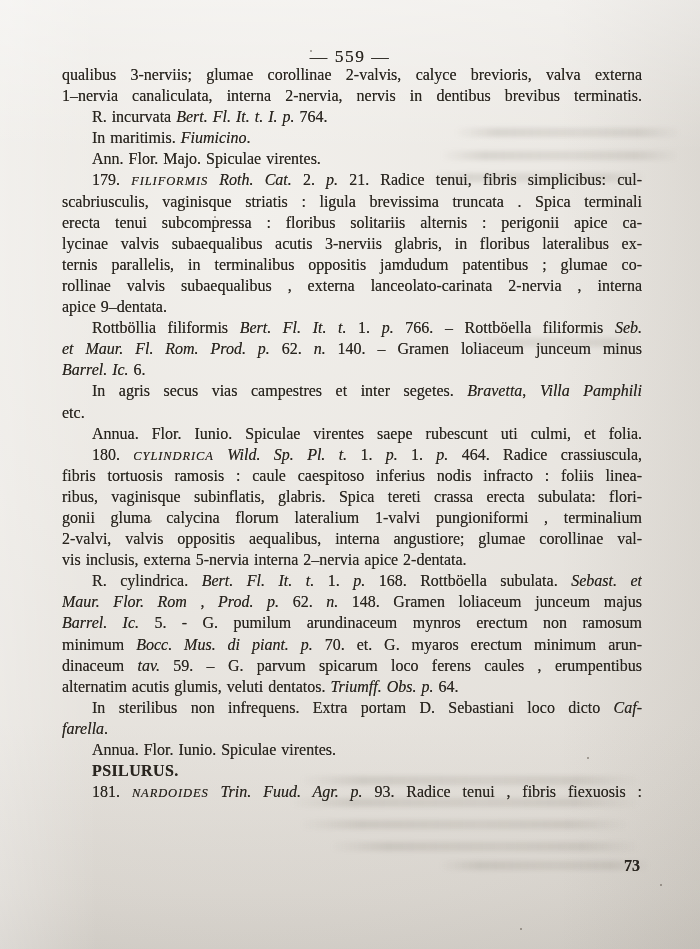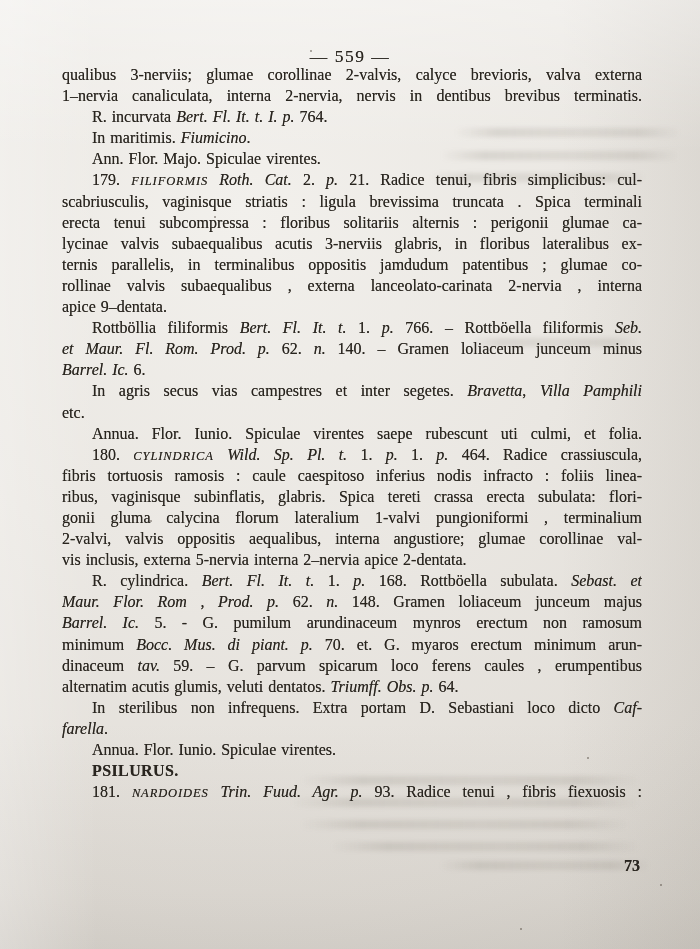--- a/index.html
+++ b/index.html
@@ -117,21 +117,21 @@
       </div>
       <div class="para">
         <div class="line indent">In maritimis. <i>Fiumicino</i>.</div>
       </div>
       <div class="para">
         <div class="line indent">Ann. Flor. Majo. Spiculae virentes.</div>
       </div>
       <div class="para">
         <div class="line j indent">179. <sc>FILIFORMIS</sc> <i>Roth. Cat.</i> 2. <i>p.</i> 21. Radice tenui, fibris simplicibus: cul-</div>
         <div class="line j">scabriusculis, vaginisque striatis : ligula brevissima truncata . Spica terminali</div>
-        <div class="line j">erecta tenui subcompressa : floribus solitariis alternis : perigonii glumae ca-</div>
+        <div class="line j">erecta tenui subcompressa : floribus solitariis alternis : perigonii apice ca-</div>
         <div class="line j">lycinae valvis subaequalibus acutis 3-nerviis glabris, in floribus lateralibus ex-</div>
         <div class="line j">ternis parallelis, in terminalibus oppositis jamdudum patentibus ; glumae co-</div>
         <div class="line j">rollinae valvis subaequalibus , externa lanceolato-carinata 2-nervia , interna</div>
         <div class="line">apice 9–dentata.</div>
       </div>
       <div class="para">
         <div class="line j indent">Rottböllia filiformis <i>Bert. Fl. It. t.</i> 1. <i>p.</i> 766. – Rottböella filiformis <i>Seb.</i></div>
         <div class="line j"><i>et Maur. Fl. Rom. Prod. p.</i> 62. <i>n.</i> 140. – Gramen loliaceum junceum minus</div>
         <div class="line"><i>Barrel. Ic.</i> 6.</div>
       </div>

